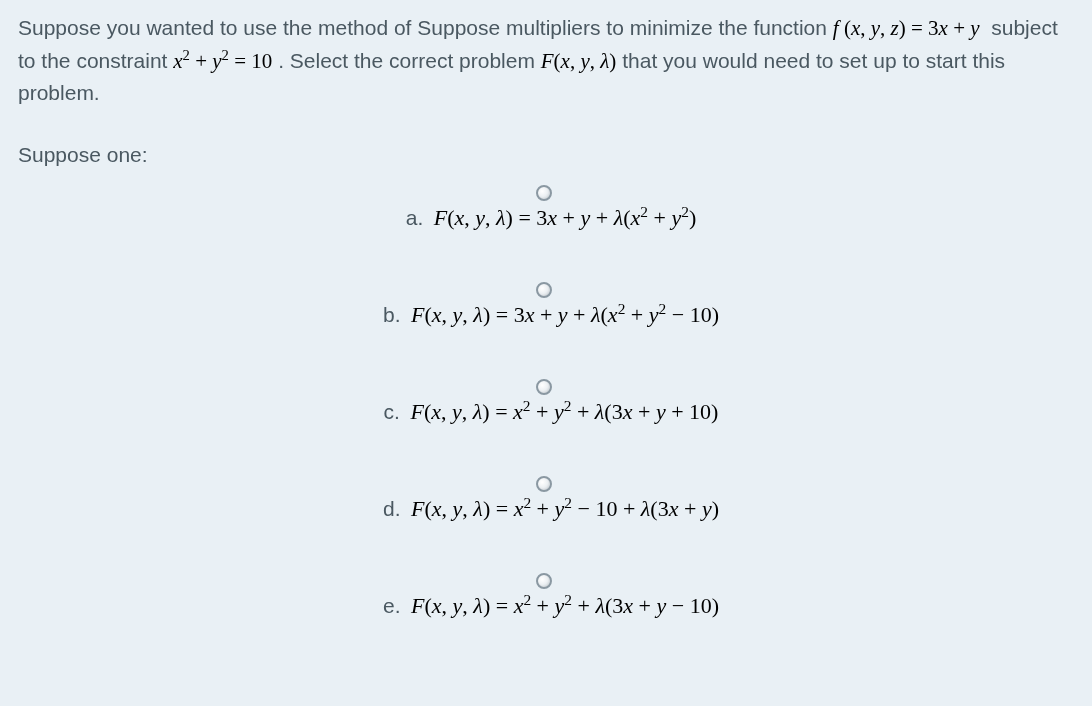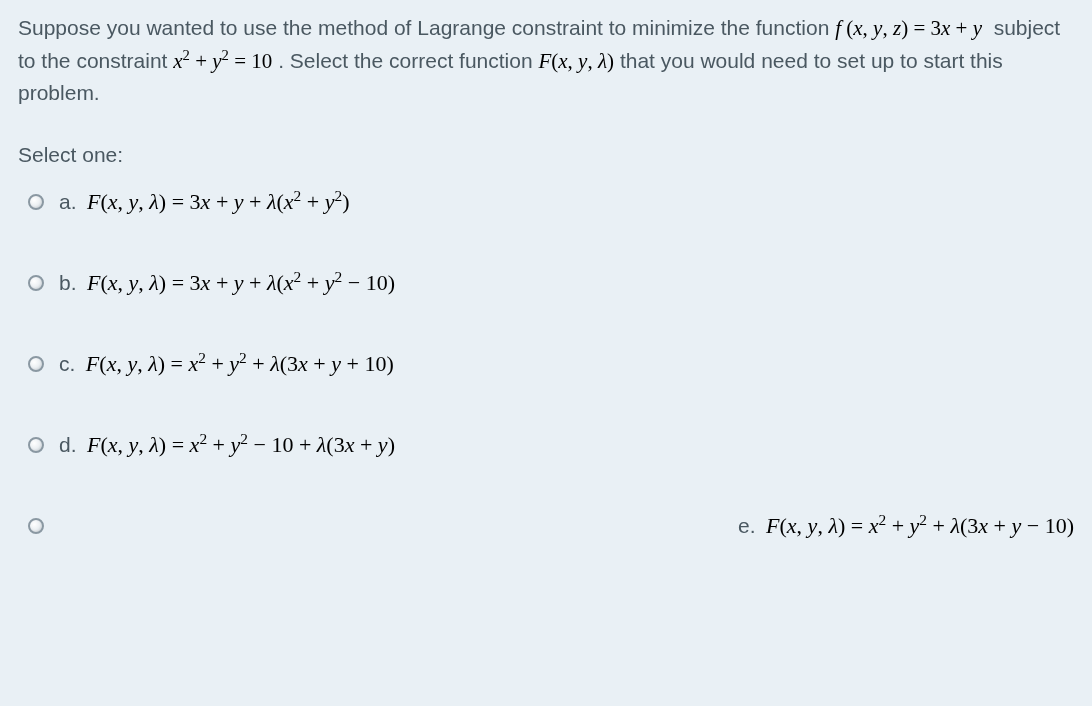--- a/index.html
+++ b/index.html
@@ -25,20 +25,21 @@
       margin-bottom: 15px;
       font-weight: 300;
     }
     .options {
       padding-left: 10px;
     }
     .option {
       display: flex;
       align-items: center;
       margin-bottom: 48px;
+      flex-direction: column;
     }
     .option:last-child {
       margin-bottom: 0;
       justify-content: space-between;
     }
     .radio {
       width: 16px;
       height: 16px;
       border: 2px solid #8a98a2;
       border-radius: 50%;
@@ -72,30 +73,30 @@
       color: #4a5861;
       margin-right: 5px;
       font-size: 21px;
       font-weight: 300;
     }
   </style>
 </head>
 <body>
 
 <div class="question-text">
-  <span>Suppose you wanted to use the method of Lagrange constraint to minimize the function </span>
+  <span>Suppose you wanted to use the method of Suppose multipliers to minimize the function </span>
   <span class="math"><span>f</span> <span class="math-upright">(</span><span>x</span><span class="math-upright">,</span> <span>y</span><span class="math-upright">,</span> <span>z</span><span class="math-upright">)</span> <span class="math-upright">=</span> <span class="math-upright">3</span><span>x</span> <span class="math-upright">+</span> <span>y</span></span>&nbsp;
   <span> subject to the constraint </span>
   <span class="math"><span>x</span><sup class="math-upright">2</sup> <span class="math-upright">+</span> <span>y</span><sup class="math-upright">2</sup> <span class="math-upright">=</span> <span class="math-upright">10</span></span>
-  <span>. Select the correct function </span>
+  <span>. Select the correct problem </span>
   <span class="math"><span>F</span><span class="math-upright">(</span><span>x</span><span class="math-upright">,</span> <span>y</span><span class="math-upright">,</span> <span>λ</span><span class="math-upright">)</span></span>
   <span> that you would need to set up to start this problem.</span>
 </div>
 
-<div class="select-one">Select one:</div>
+<div class="select-one">Suppose one:</div>
 
 <div class="options">
 
   <div class="option">
     <div class="radio"></div>
     <div class="option-text">
       <span class="label">a.</span>
       <span class="math"><span>F</span><span class="math-upright">(</span><span>x</span><span class="math-upright">,</span> <span>y</span><span class="math-upright">,</span> <span>λ</span><span class="math-upright">)</span> <span class="math-upright">=</span> <span class="math-upright">3</span><span>x</span> <span class="math-upright">+</span> <span>y</span> <span class="math-upright">+</span> <span>λ</span><span class="math-upright">(</span><span>x</span><sup class="math-upright">2</sup> <span class="math-upright">+</span> <span>y</span><sup class="math-upright">2</sup><span class="math-upright">)</span></span>
     </div>
   </div>

